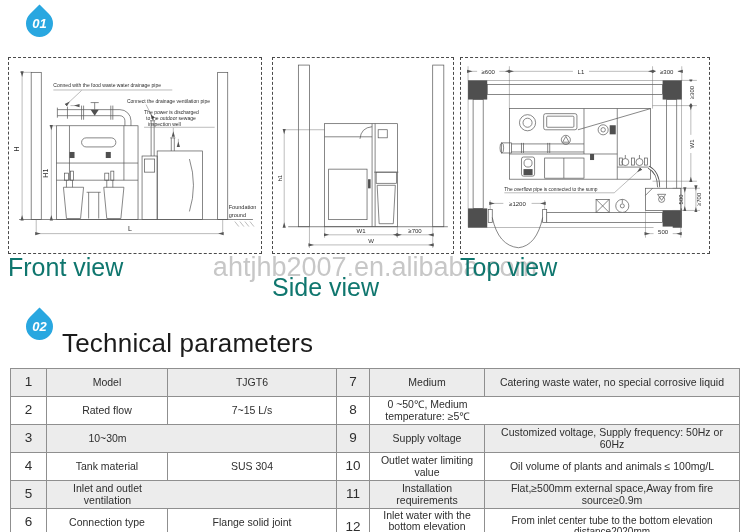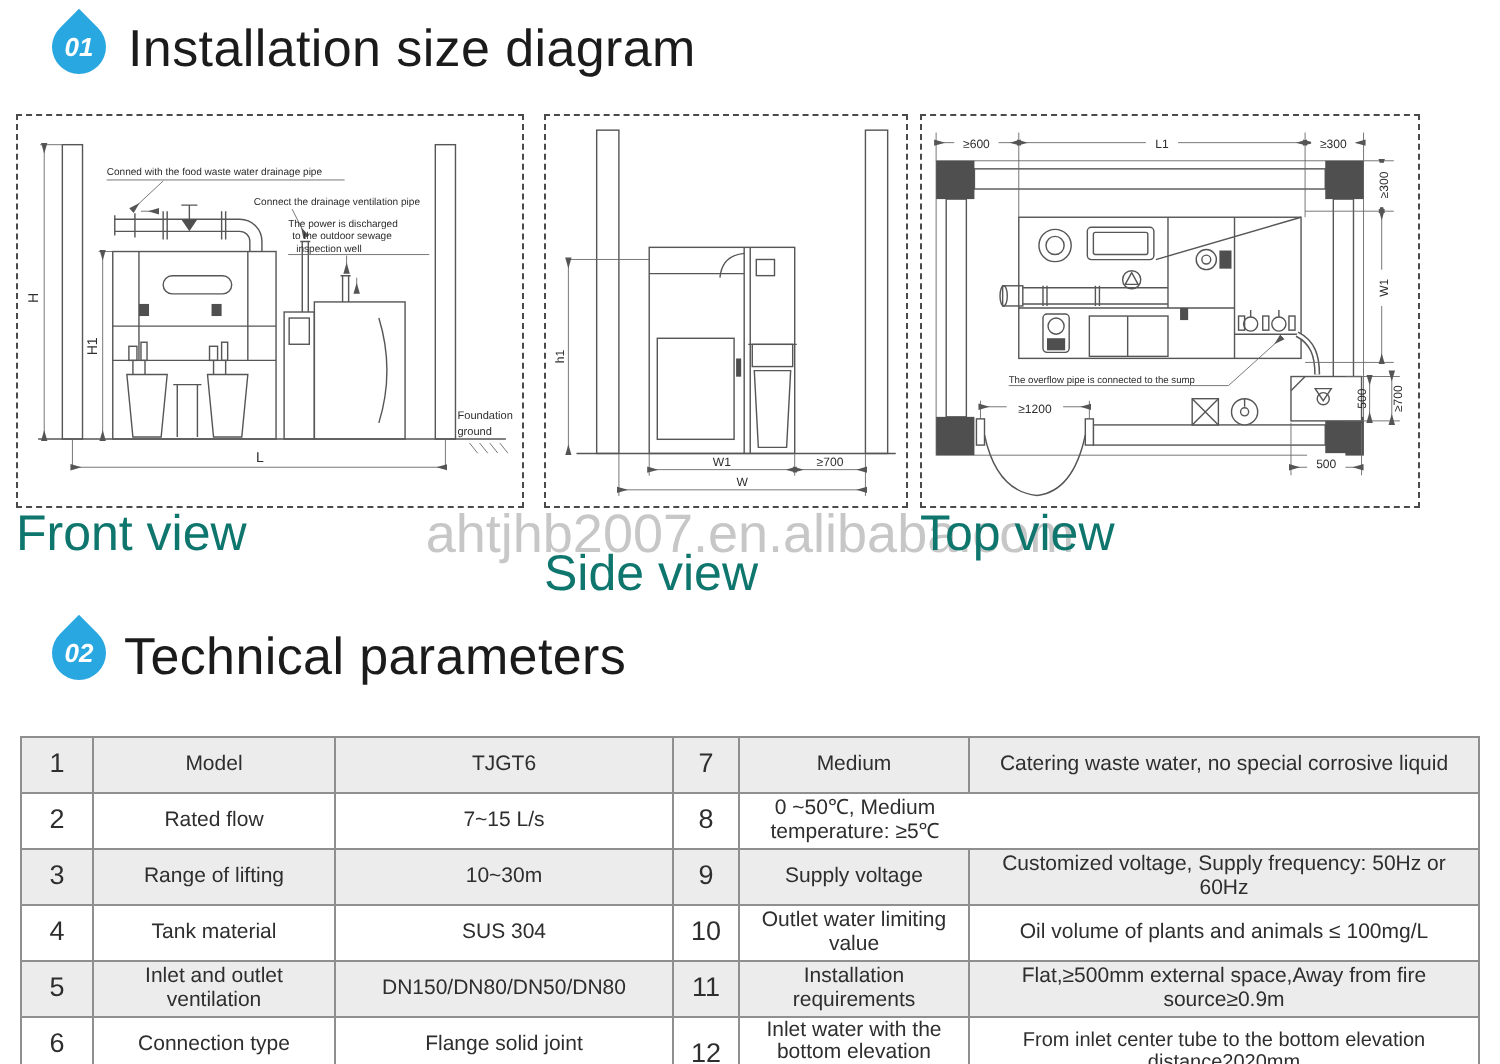--- a/index.html
+++ b/index.html
@@ -52,21 +52,20 @@
 </head>
 <body>
 
 <div class="page">
 
   <div class="drop-wrap" style="left:20px;top:2px;">
     <div class="drop">
       <span>01</span>
     </div>
   </div>
-  <div class="sec-title" style="left:64px;top:9px;">Installation size diagram</div>
 
   <div class="dbox box-front">
     <svg viewBox="0 0 250 193">
       <defs>
         <pattern id="bk" width="8" height="8" patternUnits="userSpaceOnUse">
           <rect width="8" height="8" fill="#fff"></rect>
           <path d="M0,0.5 H8 M0,4.5 H8 M2.5,0.5 V4.5 M6,4.5 V8" stroke="#9a9a9a" stroke-width="0.5" fill="none"></path>
         </pattern>
         <pattern id="gr" width="2.8" height="2.8" patternUnits="userSpaceOnUse">
           <path d="M0,0.2 H2.8 M0.2,0 V2.8" stroke="#6f6f6f" stroke-width="0.35" fill="none"></path>
@@ -287,48 +286,46 @@
   <div class="watermark">ahtjhb2007.en.alibaba.com</div>
   <div class="vlabel vl-front">Front view</div>
   <div class="vlabel vl-side">Side view</div>
   <div class="vlabel vl-top">Top view</div>
 
   <div class="drop-wrap" style="left:20px;top:305px;">
     <div class="drop">
       <span>02</span>
     </div>
   </div>
-  <div class="sec-title" style="left:62px;top:313px;">Technical parameters</div>
+  <div class="sec-title" style="left:62px;top:328px;">Technical parameters</div>
 
   <div class="tables">
     <div class="tbl left">
       <div class="trow alt">
         <div class="cell no">1</div>
         <div class="cell param">Model</div>
         <div class="cell val">TJGT6</div>
       </div>
       <div class="trow">
         <div class="cell no">2</div>
         <div class="cell param">Rated flow</div>
         <div class="cell val">7~15 L/s</div>
       </div>
       <div class="trow alt">
         <div class="cell no">3</div>
-        <div class="cell param">Range of lifting</div>
         <div class="cell val">10~30m</div>
       </div>
       <div class="trow">
         <div class="cell no">4</div>
         <div class="cell param">Tank material</div>
         <div class="cell val">SUS 304</div>
       </div>
       <div class="trow alt">
         <div class="cell no">5</div>
         <div class="cell param">Inlet and outlet ventilation</div>
-        <div class="cell val">DN150/DN80/DN50/DN80</div>
       </div>
       <div class="trow">
         <div class="cell no">6</div>
         <div class="cell param">Connection type</div>
         <div class="cell val">Flange solid joint</div>
       </div>
     </div>
     <div class="tbl right">
       <div class="trow alt">
         <div class="cell no">7</div>

